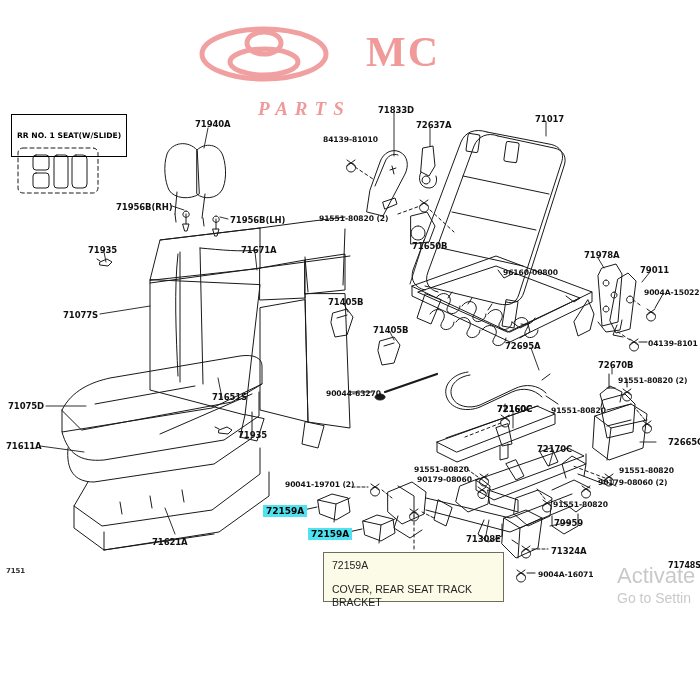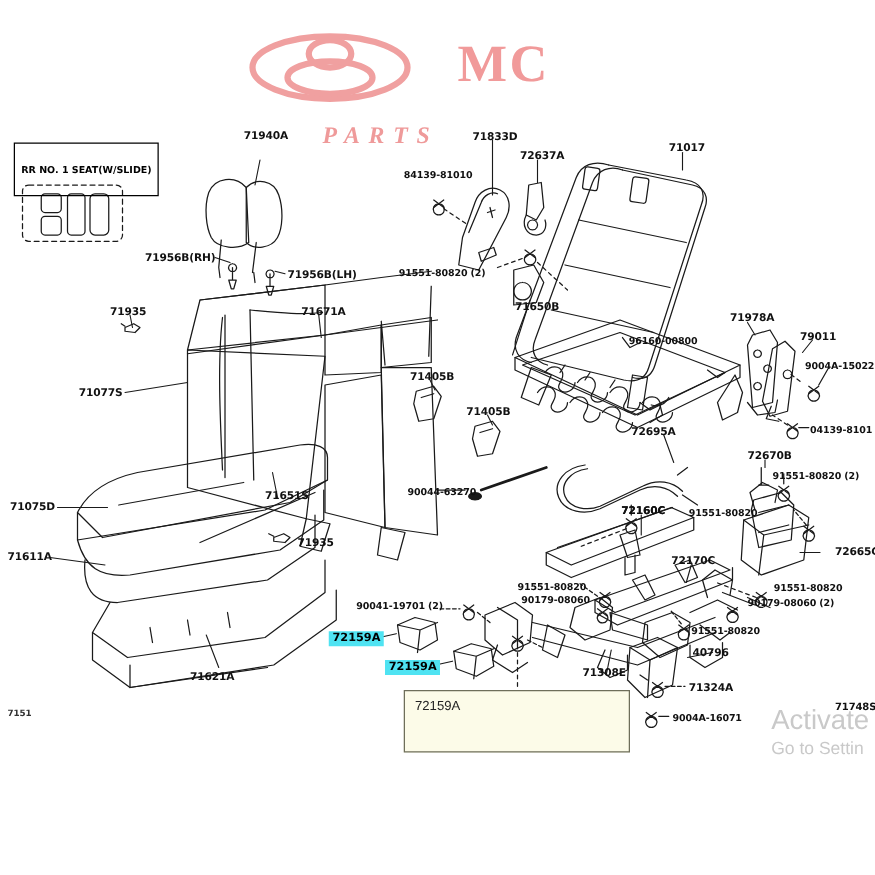--- a/index.html
+++ b/index.html
@@ -421,21 +421,21 @@
     <div class="l1">Activate W</div>
     <div class="l2">Go to Settin</div>
   </div>
 
   <div id="seat-group-label">RR NO. 1 SEAT(W/SLIDE)</div>
 
   <div id="corner-code" class="lab">7151</div>
   <div id="right-code" class="lab">71748S</div>
 
   <div id="labels-layer">
-      <div class="lab" style="left: 195px; top: 104px;">71940A</div>
+      <div class="lab" style="left: 195px; top: 119px;">71940A</div>
       <div class="lab" style="left: 116px; top: 202px;">71956B(RH)</div>
       <div class="lab" style="left: 230px; top: 215px;">71956B(LH)</div>
       <div class="lab" style="left: 88px; top: 245px;">71935</div>
       <div class="lab" style="left: 241px; top: 245px;">71671A</div>
       <div class="lab" style="left: 63px; top: 310px;">71077S</div>
       <div class="lab" style="left: 212px; top: 392px;">71651S</div>
       <div class="lab" style="left: 8px; top: 401px;">71075D</div>
       <div class="lab" style="left: 238px; top: 430px;">71935</div>
       <div class="lab" style="left: 6px; top: 441px;">71611A</div>
       <div class="lab" style="left: 152px; top: 537px;">71621A</div>
@@ -460,28 +460,29 @@
       <div class="lab sm" style="left: 551px; top: 406px;">91551-80820</div>
       <div class="lab" style="left: 537px; top: 444px;">72170C</div>
       <div class="lab" style="left: 644px; top: 437px; margin-left: 24px;">72665C</div>
       <div class="lab sm" style="left: 414px; top: 465px;">91551-80820</div>
       <div class="lab sm" style="left: 417px; top: 475px;">90179-08060</div>
       <div class="lab sm" style="left: 619px; top: 466px;">91551-80820</div>
       <div class="lab sm" style="left: 598px; top: 478px;">90179-08060 (2)</div>
       <div class="lab sm" style="left: 553px; top: 500px;">91551-80820</div>
       <div class="lab sm" style="left: 285px; top: 480px;">90041-19701 (2)</div>
       <div class="lab" style="left: 466px; top: 534px;">71308E</div>
-      <div class="lab" style="left: 554px; top: 518px;">40796</div>
+      <div class="lab" style="left: 554px; top: 518px;">79959</div>
       <div class="lab" style="left: 551px; top: 546px;">71324A</div>
       <div class="lab sm" style="left: 538px; top: 570px;">9004A-16071</div>
       <div class="lab" style="left: 497px; top: 404px;">72160C</div>
     </div>
 
   <div id="highlight-layer">
       <div class="hl" style="left: 263px; top: 505px; background: rgb(79, 227, 242);">72159A</div>
       <div class="hl" style="left: 308px; top: 528px; background: rgb(79, 227, 242);">72159A</div>
     </div>
 
   <div id="tooltip">
     <div class="t-code">72159A</div>
+    <div class="t-desc">COVER, REAR SEAT TRACK BRACKET</div>
   </div>
 
 </div>
 
 </body></html>

